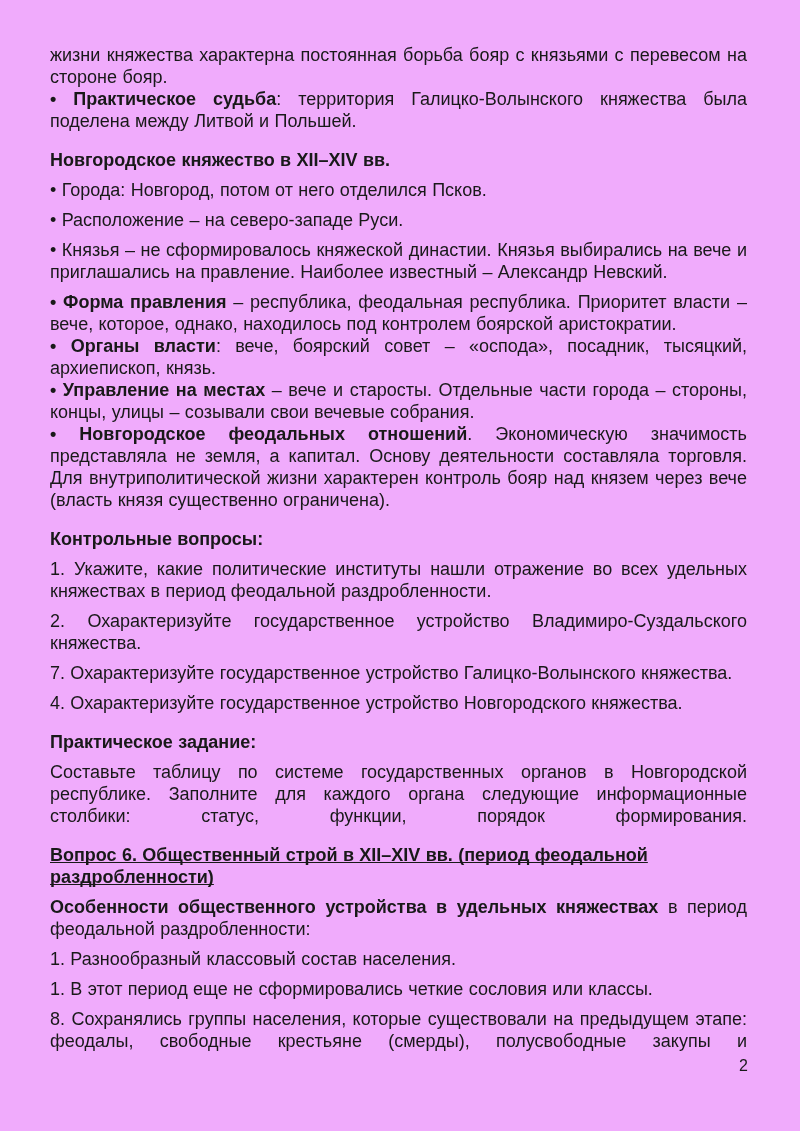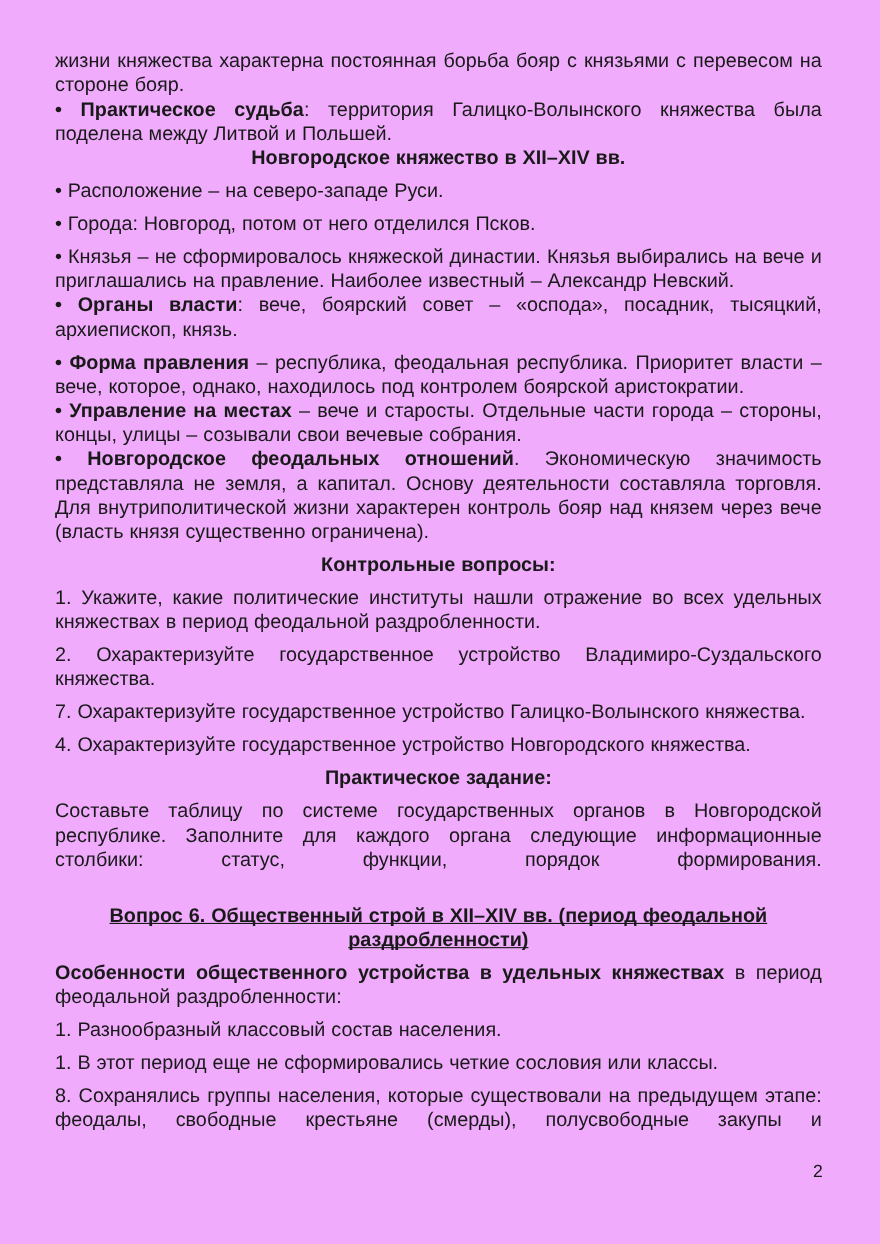--- a/index.html
+++ b/index.html
@@ -27,45 +27,45 @@
     margin:0;
     font-size:18px;
     line-height:22px;
     text-align:justify;
     hyphens:none;
     word-spacing:0.02em;
   }
   .para.sp{ margin-top:8px; }
   .para.bigsp{ margin-top:29px; }
   .para.jlast{ text-align-last:justify; }
-  .para.left{ text-align:center; }
+  .para.left{ text-align:left;margin-top:17px; }
   .b{ font-weight:bold; }
   .u{ text-decoration:underline; text-decoration-skip-ink:none; }
   .page-number{
     position:absolute;
     right:52px;
     top:1056px;
     font-size:16px;
     line-height:20px;
     color:#191919;
   }
 </style>
 </head>
 <body>
 
 <div class="page">
   <div class="content">
       <p class="para tight"><span class="">жизни княжества характерна постоянная борьба бояр с князьями с перевесом на стороне бояр.</span></p>
       <p class="para tight"><span class="b ">• Практическое судьба</span><span class="">: территория Галицко-Волынского княжества была поделена между Литвой и Польшей.</span></p>
       <p class="para tight left"><span class="b ">Новгородское княжество в XII–XIV вв.</span></p>
+      <p class="para sp"><span class="">• Города: Новгород, потом от него отделился Псков.</span></p>
       <p class="para sp"><span class="">• Расположение – на северо-западе Руси.</span></p>
-      <p class="para sp"><span class="">• Города: Новгород, потом от него отделился Псков.</span></p>
       <p class="para sp"><span class="">• Князья – не сформировалось княжеской династии. Князья выбирались на вече и приглашались на правление. Наиболее известный – Александр Невский.</span></p>
+      <p class="para sp"><span class="b ">• Форма правления</span><span class=""> – республика, феодальная республика. Приоритет власти – вече, которое, однако, находилось под контролем боярской аристократии.</span></p>
       <p class="para tight"><span class="b ">• Органы власти</span><span class="">: вече, боярский совет – «оспода», посадник, тысяцкий, архиепископ, князь.</span></p>
-      <p class="para sp"><span class="b ">• Форма правления</span><span class=""> – республика, феодальная республика. Приоритет власти – вече, которое, однако, находилось под контролем боярской аристократии.</span></p>
       <p class="para tight"><span class="b ">• Управление на местах</span><span class=""> – вече и старосты. Отдельные части города – стороны, концы, улицы – созывали свои вечевые собрания.</span></p>
       <p class="para tight"><span class="b ">• Новгородское феодальных отношений</span><span class="">. Экономическую значимость представляла не земля, а капитал. Основу деятельности составляла торговля. Для внутриполитической жизни характерен контроль бояр над князем через вече (власть князя существенно ограничена).</span></p>
       <p class="para sp left"><span class="b ">Контрольные вопросы:</span></p>
       <p class="para sp"><span class="">1. Укажите, какие политические институты нашли отражение во всех удельных княжествах в период феодальной раздробленности.</span></p>
       <p class="para sp"><span class="">2. Охарактеризуйте государственное устройство Владимиро-Суздальского княжества.</span></p>
       <p class="para sp"><span class="">7. Охарактеризуйте государственное устройство Галицко-Волынского княжества.</span></p>
       <p class="para sp"><span class="">4. Охарактеризуйте государственное устройство Новгородского княжества.</span></p>
       <p class="para sp left"><span class="b ">Практическое задание:</span></p>
       <p class="para sp jlast"><span class="">Составьте таблицу по системе государственных органов в Новгородской республике. Заполните для каждого органа следующие информационные столбики: статус, функции, порядок формирования.</span></p>
       <p class="para bigsp left"><span class="b u">Вопрос 6. Общественный строй в XII–XIV вв. (период феодальной раздробленности)</span></p>

